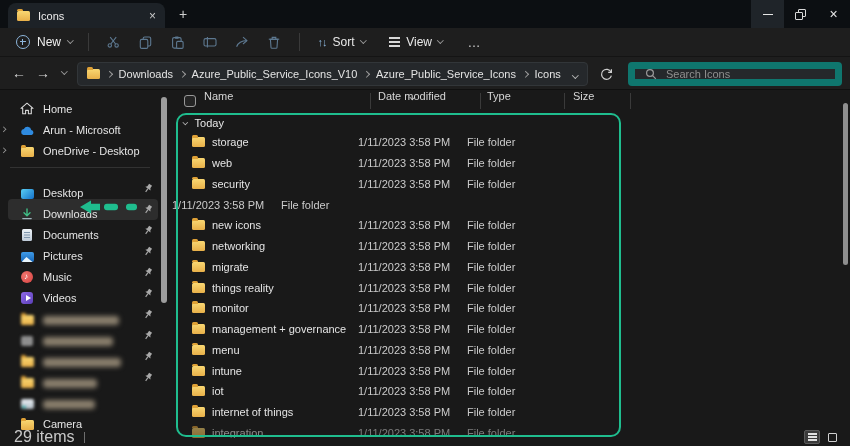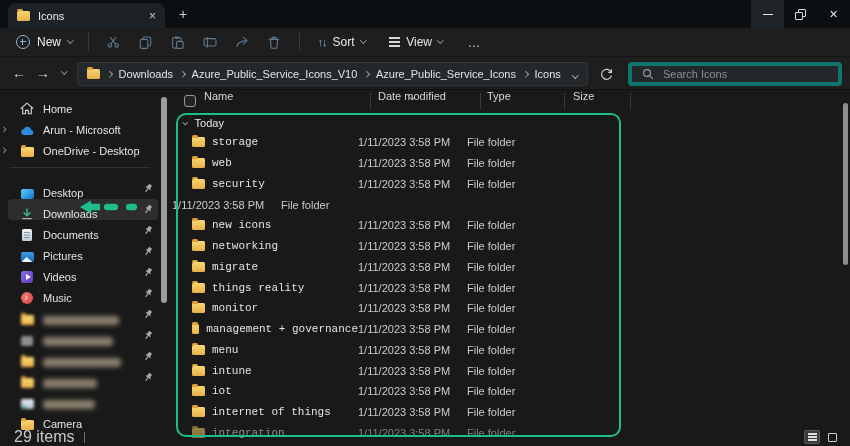--- a/index.html
+++ b/index.html
@@ -50,21 +50,21 @@
                 border-bottom:1px solid #101010; z-index:4; }
   .nav-btn { position:absolute; top:5px; width:22px; height:22px; display:flex; align-items:center;
              justify-content:center; color:#d9d9d9; font-size:14px; }
   .crumbbox { position:absolute; left:77px; top:5px; width:511px; height:24px; background:#25282b;
               border:1px solid #323639; border-radius:4px; display:flex; align-items:center; gap:7px;
               padding:0 9px; font-size:11px; color:#e3e3e3; }
   .crumb { white-space:nowrap; }
   .crumb-chevdd { margin-left:auto; color:#b9b9b9; }
   .refresh-btn { position:absolute; left:594px; top:5px; width:24px; height:24px; display:flex; align-items:center; justify-content:center; }
   .searchbox { position:absolute; left:628px; top:5px; width:214px; height:24px; background:#25282b;
-               border:4px solid #0f766e; border-radius:4px; display:flex; align-items:center; gap:9px; padding:0 10px; }
+               border:7px solid #0f766e; border-radius:4px; display:flex; align-items:center; gap:9px; padding:0 10px; }
   .searchbox input { flex:1; background:transparent; border:0; outline:none; color:#d6d6d6;
                      font-size:11px; font-family:"Liberation Sans",sans-serif; }
   .searchbox input::placeholder { color:#8f8f8f; }
 
   
   .sidebar { position:absolute; top:90px; left:0; width:160px; height:346px; padding-top:4px; z-index:2; }
   .side-item { position:relative; height:21px; margin:0 2px 0 8px; border-radius:4px; display:flex;
                align-items:flex-end; gap:8px; padding-left:11px; font-size:11px; color:#e4e4e4; }
   .side-item.selected { background:#2d2d2d; }
   .side-ico { width:16px; display:flex; justify-content:center; align-items:center; flex:none; }
@@ -116,21 +116,21 @@
   .col-size { left:401px; }
   .col-sortchev { position:absolute; left:238px; top:0px; color:#cfcfcf; transform:scale(.85); }
   .col-sep { position:absolute; top:3px; width:1px; height:16px; background:#3a3a3a; }
 
   .rows-clip { position:absolute; left:172px; top:112px; width:460px; height:326px; overflow:hidden; z-index:3; }
   .group-hdr { height:18px; margin-top:2px; display:flex; align-items:center; gap:7px; padding-left:11px;
                font-size:11px; color:#e6e6e6; }
   .group-hdr .chev { transform:rotate(45deg) scale(.8); margin-top:-2px; color:#bdbdbd; }
   .row { height:20.75px; display:flex; align-items:center; font-size:11px; color:#e4e4e4; }
   .row.clipped { opacity:.55; }
-  .cell-name { width:186px; display:flex; align-items:center; gap:7px; padding-left:20px; white-space:nowrap;font-family:Liberation Mono, monospace; }
+  .cell-name { width:186px; display:flex; align-items:center; gap:7px; padding-left:20px; white-space:nowrap; }
   .cell-date { width:109px; color:#cbcbcb; white-space:nowrap; }
   .cell-type { width:86px; color:#cbcbcb; white-space:nowrap; }
   .main-scroll-track { position:absolute; right:1px; top:92px; width:8px; height:346px; z-index:3; }
   .main-scroll { position:absolute; right:1.5px; top:11px; width:5px; height:162px; background:#8f8f8f; border-radius:3px; }
 
   
   .statusbar { position:absolute; left:0; right:0; bottom:0; height:18px; background:#191919;
                display:flex; align-items:center; font-size:16px; color:#c9c9c9; z-index:1; }
   .status-count { margin-left:14px; }
   .status-div { width:1px; height:11px; background:#6e6e6e; margin-left:10px; }
@@ -341,35 +341,35 @@
           <span>Pictures</span>
           <span class="pin">
   <svg width="10" height="11" viewBox="0 0 10 11" style="transform:rotate(35deg)">
               <path d="M3.2 1 H6.8 V4 L8.2 5.6 H1.8 L3.2 4 Z" fill="#a9a9a9"></path>
               <line x1="5" y1="5.6" x2="5" y2="9.6" stroke="#a9a9a9" stroke-width="1.1"></line>
             </svg>
 </span>
         </div>
         <div class="side-item">
           <span class="side-ico">
+            <span class="i-music"></span>
+          </span>
+          <span>Music</span>
+          <span class="pin">
+  <svg width="10" height="11" viewBox="0 0 10 11" style="transform:rotate(35deg)">
+              <path d="M3.2 1 H6.8 V4 L8.2 5.6 H1.8 L3.2 4 Z" fill="#a9a9a9"></path>
+              <line x1="5" y1="5.6" x2="5" y2="9.6" stroke="#a9a9a9" stroke-width="1.1"></line>
+            </svg>
+</span>
+        </div>
+        <div class="side-item">
+          <span class="side-ico">
             <span class="i-video"></span>
           </span>
           <span>Videos</span>
-          <span class="pin">
-  <svg width="10" height="11" viewBox="0 0 10 11" style="transform:rotate(35deg)">
-              <path d="M3.2 1 H6.8 V4 L8.2 5.6 H1.8 L3.2 4 Z" fill="#a9a9a9"></path>
-              <line x1="5" y1="5.6" x2="5" y2="9.6" stroke="#a9a9a9" stroke-width="1.1"></line>
-            </svg>
-</span>
-        </div>
-        <div class="side-item">
-          <span class="side-ico">
-            <span class="i-music"></span>
-          </span>
-          <span>Music</span>
           <span class="pin">
   <svg width="10" height="11" viewBox="0 0 10 11" style="transform:rotate(35deg)">
               <path d="M3.2 1 H6.8 V4 L8.2 5.6 H1.8 L3.2 4 Z" fill="#a9a9a9"></path>
               <line x1="5" y1="5.6" x2="5" y2="9.6" stroke="#a9a9a9" stroke-width="1.1"></line>
             </svg>
 </span>
         </div>
         <div class="side-item">
           <span class="side-ico blurred-ico">
             <span class="i-folder"></span>

